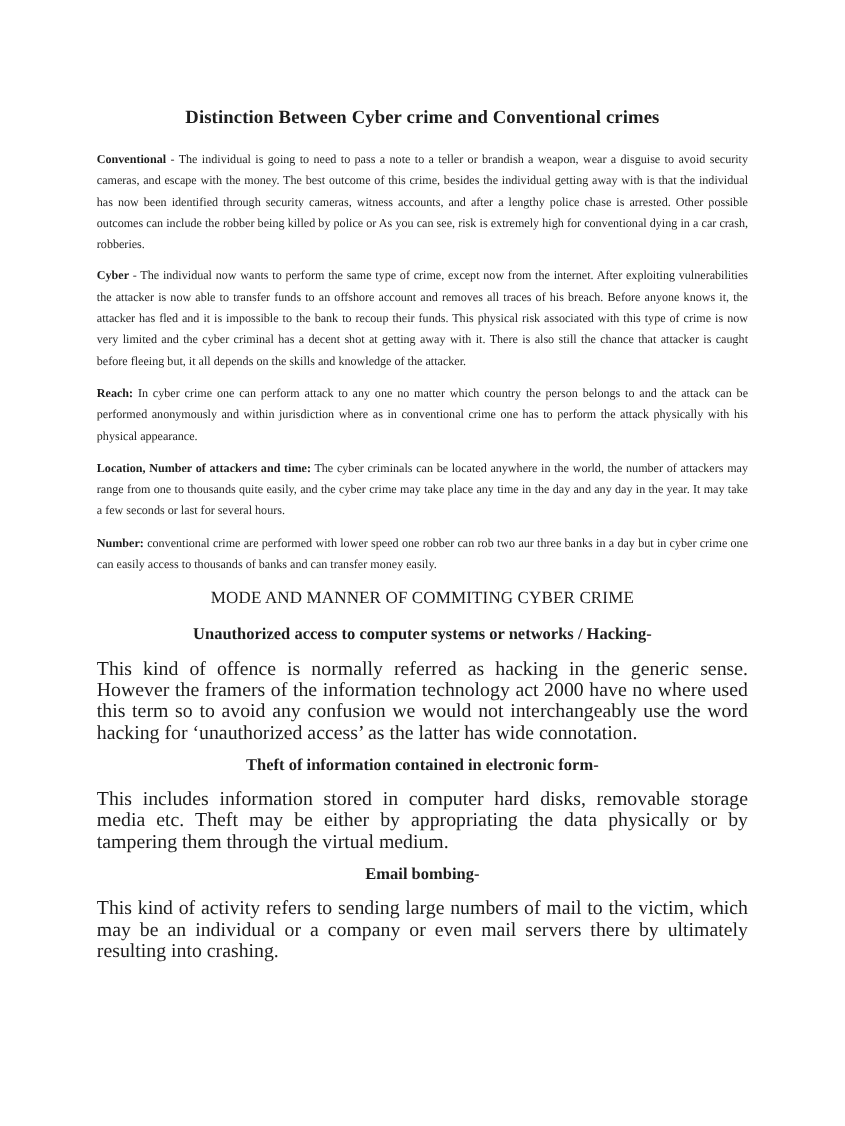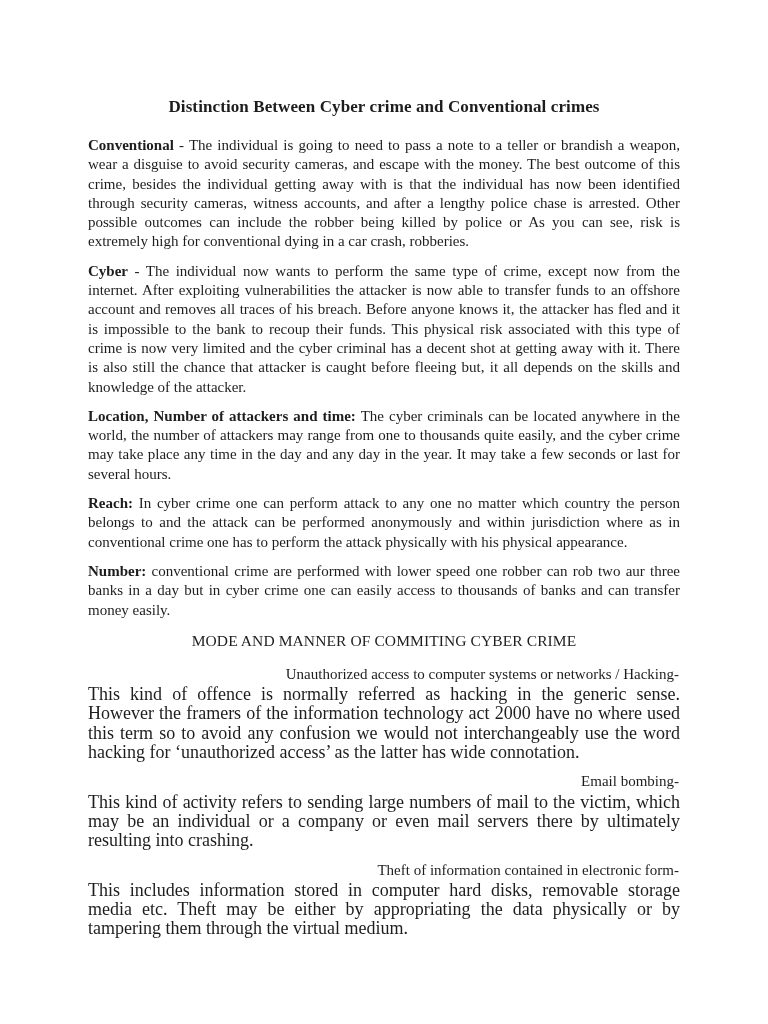--- a/index.html
+++ b/index.html
@@ -21,79 +21,79 @@
   .doc-title {
     margin: 0 0 19px 0;
     font-size: 17px;
     line-height: 21px;
     font-weight: bold;
     text-align: center;
     letter-spacing: 0.1px;
   }
   .para {
     margin: 0 0 10px 0;
-    font-size: 15px;
+    font-size: 11px;
     line-height: 19.3px;
     text-align: justify;
   }
   .para .lead {
     font-weight: bold;
   }
   .sub-heading {
     margin: 8px 0 14px 0;
     font-size: 15.5px;
     line-height: 21px;
     font-weight: normal;
     text-align: center;
     letter-spacing: 0.1px;
   }
   .topic {
     margin: 0 0 10px 0;
   }
   .topic-heading {
     font-size: 15px;
     line-height: 19.3px;
-    font-weight: normal;
-    text-align: right;
-    margin: 1px;
+    font-weight: bold;
+    text-align: center;
+    margin: 11px;
   }
   .topic-body {
     font-size: 18px;
     line-height: 19.3px;
     text-align: justify;
     margin: 0;
   }
 </style>
 </head>
 <body>
 
 <div class="page">
 
   <h1 class="doc-title">Distinction Between Cyber crime and Conventional crimes</h1>
 
   <p class="para"><span class="lead">Conventional</span> <span>- The individual is going to need to pass a note to a teller or brandish a weapon, wear a disguise to avoid security cameras, and escape with the money. The best outcome of this crime, besides the individual getting away with is that the individual has now been identified through security cameras, witness accounts, and after a lengthy police chase is arrested. Other possible outcomes can include the robber being killed by police or As you can see, risk is extremely high for conventional dying in a car crash, robberies.</span></p>
 
   <p class="para"><span class="lead">Cyber</span> <span>- The individual now wants to perform the same type of crime, except now from the internet. After exploiting vulnerabilities the attacker is now able to transfer funds to an offshore account and removes all traces of his breach. Before anyone knows it, the attacker has fled and it is impossible to the bank to recoup their funds. This physical risk associated with this type of crime is now very limited and the cyber criminal has a decent shot at getting away with it. There is also still the chance that attacker is caught before fleeing but, it all depends on the skills and knowledge of the attacker.</span></p>
 
+  <p class="para"><span class="lead">Reach:</span> <span>In cyber crime one can perform attack to any one no matter which country the person belongs to and the attack can be performed anonymously and within jurisdiction where as in conventional crime one has to perform the attack physically with his physical appearance.</span></p>
+
   <p class="para"><span class="lead">Location, Number of attackers and time:</span> <span>The cyber criminals can be located anywhere in the world, the number of attackers may range from one to thousands quite easily, and the cyber crime may take place any time in the day and any day in the year. It may take a few seconds or last for several hours.</span></p>
-
-  <p class="para"><span class="lead">Reach:</span> <span>In cyber crime one can perform attack to any one no matter which country the person belongs to and the attack can be performed anonymously and within jurisdiction where as in conventional crime one has to perform the attack physically with his physical appearance.</span></p>
 
   <p class="para"><span class="lead">Number:</span> <span>conventional crime are performed with lower speed one robber can rob two aur three banks in a day but in cyber crime one can easily access to thousands of banks and can transfer money easily.</span></p>
 
   <h2 class="sub-heading">MODE AND MANNER OF COMMITING CYBER CRIME</h2>
 
   <div class="topic">
     <p class="topic-heading">Unauthorized access to computer systems or networks / Hacking-</p>
     <p class="topic-body">This kind of offence is normally referred as hacking in the generic sense. However the framers of the information technology act 2000 have no where used this term so to avoid any confusion we would not interchangeably use the word hacking for ‘unauthorized access’ as the latter has wide connotation.</p>
   </div>
 
   <div class="topic">
-    <p class="topic-heading">Email bombing-</p>
-    <p class="topic-body">This kind of activity refers to sending large numbers of mail to the victim, which may be an individual or a company or even mail servers there by ultimately resulting into crashing.</p>
+    <p class="topic-heading">Theft of information contained in electronic form-</p>
+    <p class="topic-body">This includes information stored in computer hard disks, removable storage media etc. Theft may be either by appropriating the data physically or by tampering them through the virtual medium.</p>
   </div>
 
   <div class="topic">
-    <p class="topic-heading">Theft of information contained in electronic form-</p>
-    <p class="topic-body">This includes information stored in computer hard disks, removable storage media etc. Theft may be either by appropriating the data physically or by tampering them through the virtual medium.</p>
+    <p class="topic-heading">Email bombing-</p>
+    <p class="topic-body">This kind of activity refers to sending large numbers of mail to the victim, which may be an individual or a company or even mail servers there by ultimately resulting into crashing.</p>
   </div>
 
 </div>
 
 </body></html>

